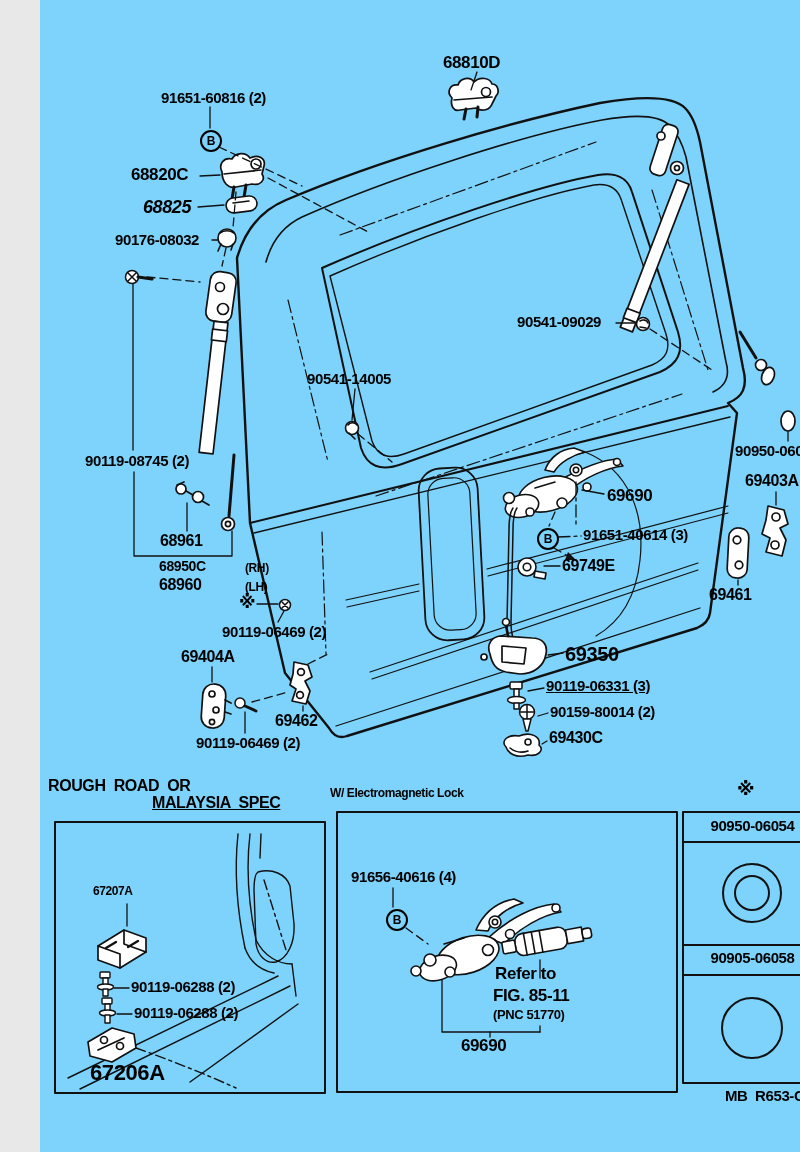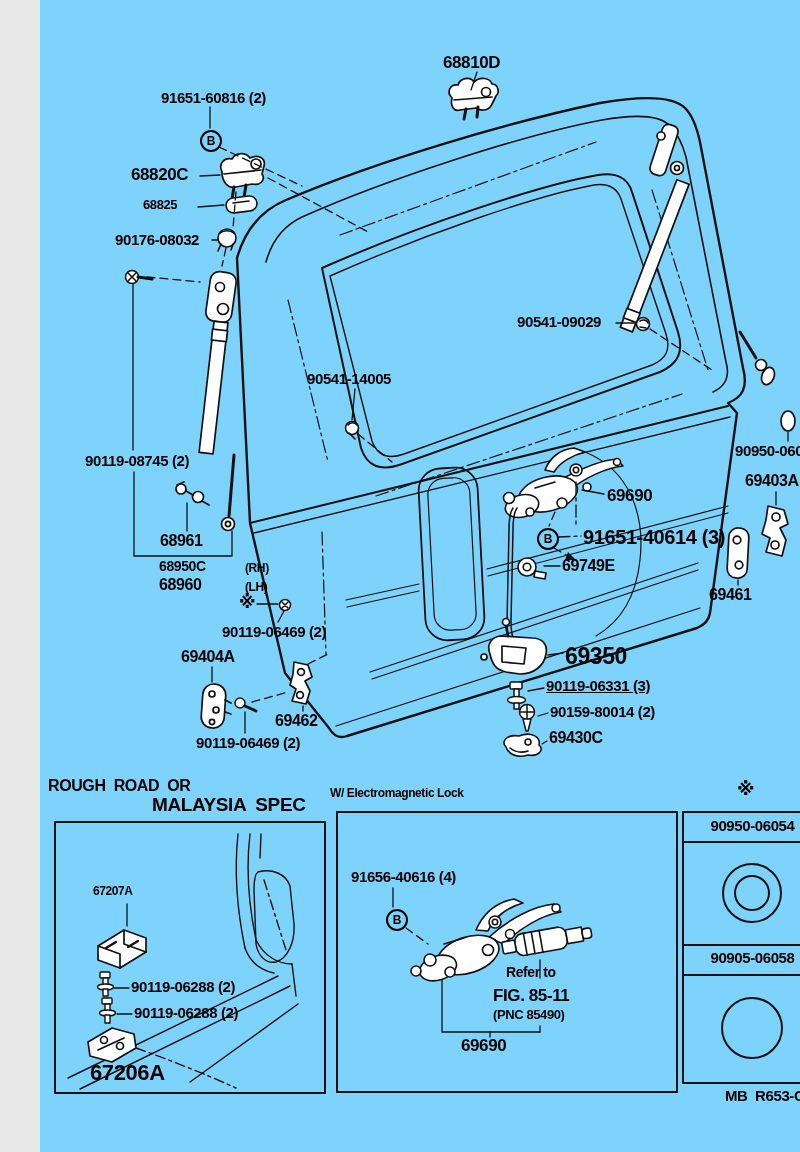--- a/index.html
+++ b/index.html
@@ -349,58 +349,58 @@
     <circle cx="712" cy="1028" r="30"></circle>
   </g>
 
 </svg>
 
 <div id="callout-layer" style="position:absolute;left:0;top:0;width:800px;height:1152px;">
       <div class="callout" style="left: 403px; top: 54px; font-size: 17px;">68810D</div>
       <div class="callout" style="left: 121px; top: 90px; font-size: 15px;">91651-60816 (2)</div>
       <div class="callout circled-b" style="left: 160px; top: 130px; font-size: 12px;">B</div>
       <div class="callout" style="left: 91px; top: 166px; font-size: 17px;">68820C</div>
-      <div class="callout" style="left: 103px; top: 198px; font-size: 13px;">68825</div>
+      <div class="callout" style="left: 103px; top: 198px; font-size: 18px; font-style: italic;">68825</div>
       <div class="callout" style="left: 75px; top: 232px; font-size: 15px;">90176-08032</div>
       <div class="callout" style="left: 477px; top: 314px; font-size: 15px;">90541-09029</div>
       <div class="callout" style="left: 267px; top: 371px; font-size: 15px;">90541-14005</div>
       <div class="callout" style="left: 45px; top: 453px; font-size: 15px;">90119-08745 (2)</div>
       <div class="callout" style="left: 120px; top: 533px; font-size: 16px;">68961</div>
       <div class="callout" style="left: 119px; top: 559px; font-size: 14px;">68950C</div>
       <div class="callout" style="left: 205px; top: 562px; font-size: 12px;">(RH)</div>
       <div class="callout" style="left: 119px; top: 577px; font-size: 16px;">68960</div>
       <div class="callout" style="left: 205px; top: 581px; font-size: 12px;">(LH)</div>
       <div class="callout symbol" style="left: 199px; top: 594px; font-size: 17px;">※</div>
       <div class="callout" style="left: 182px; top: 624px; font-size: 15px;">90119-06469 (2)</div>
       <div class="callout" style="left: 141px; top: 649px; font-size: 16px;">69404A</div>
       <div class="callout" style="left: 235px; top: 713px; font-size: 16px;">69462</div>
       <div class="callout" style="left: 156px; top: 735px; font-size: 15px;">90119-06469 (2)</div>
       <div class="callout" style="left: 567px; top: 487px; font-size: 17px;">69690</div>
       <div class="callout circled-b" style="left: 497px; top: 528px; font-size: 12px;">B</div>
-      <div class="callout" style="left: 543px; top: 527px; font-size: 20px; text-align: center;">91651-40614 (3)</div>
+      <div class="callout" style="left: 543px; top: 527px; font-size: 15px; text-align: center;">91651-40614 (3)</div>
       <div class="callout" style="left: 522px; top: 558px; font-size: 16px;">69749E</div>
-      <div class="callout" style="left: 525px; top: 644px; font-size: 23px;">69350</div>
+      <div class="callout" style="left: 525px; top: 644px; font-size: 20px;">69350</div>
       <div class="callout" style="left: 506px; top: 678px; font-size: 15px; text-decoration: underline;">90119-06331 (3)</div>
       <div class="callout" style="left: 510px; top: 704px; font-size: 15px;">90159-80014 (2)</div>
       <div class="callout" style="left: 509px; top: 730px; font-size: 16px;">69430C</div>
       <div class="callout" style="left: 695px; top: 443px; font-size: 15px;">90950-06053</div>
       <div class="callout" style="left: 705px; top: 473px; font-size: 16px;">69403A</div>
       <div class="callout" style="left: 669px; top: 587px; font-size: 16px;">69461</div>
       <div class="callout" style="left: 8px; top: 778px; font-size: 16px;">ROUGH  ROAD  OR</div>
-      <div class="callout" style="left: 112px; top: 795px; font-size: 19px;">MALAYSIA  SPEC</div>
+      <div class="callout" style="left: 112px; top: 795px; font-size: 16px; text-decoration: underline;">MALAYSIA  SPEC</div>
       <div class="callout" style="left: 290px; top: 787px; font-size: 12px;">W/ Electromagnetic Lock</div>
       <div class="callout" style="left: 53px; top: 885px; font-size: 12px;">67207A</div>
       <div class="callout" style="left: 91px; top: 979px; font-size: 15px;">90119-06288 (2)</div>
       <div class="callout" style="left: 94px; top: 1005px; font-size: 15px;">90119-06288 (2)</div>
       <div class="callout" style="left: 50px; top: 1061px; font-size: 22px;">67206A</div>
       <div class="callout" style="left: 311px; top: 869px; font-size: 15px;">91656-40616 (4)</div>
       <div class="callout circled-b" style="left: 346px; top: 909px; font-size: 12px;">B</div>
-      <div class="callout" style="left: 466px; top: 965px; font-size: 14px;">Refer to</div>
+      <div class="callout" style="left: 455px; top: 965px; font-size: 17px;">Refer to</div>
       <div class="callout" style="left: 453px; top: 987px; font-size: 17px;">FIG. 85-11</div>
-      <div class="callout" style="left: 453px; top: 1008px; font-size: 13px;">(PNC 85490)</div>
+      <div class="callout" style="left: 453px; top: 1008px; font-size: 13px;">(PNC 51770)</div>
       <div class="callout" style="left: 421px; top: 1037px; font-size: 17px;">69690</div>
       <div class="callout symbol" style="left: 697px; top: 780px; font-size: 18px;">※</div>
       <div class="callout centered" style="left: 643px; top: 818px; font-size: 15px; width: 139px;">90950-06054</div>
       <div class="callout centered" style="left: 643px; top: 950px; font-size: 15px; width: 139px;">90905-06058</div>
       <div class="callout" style="left: 685px; top: 1088px; font-size: 15px;">MB  R653-C</div>
     </div>
 
 </div>
 
 </body></html>

